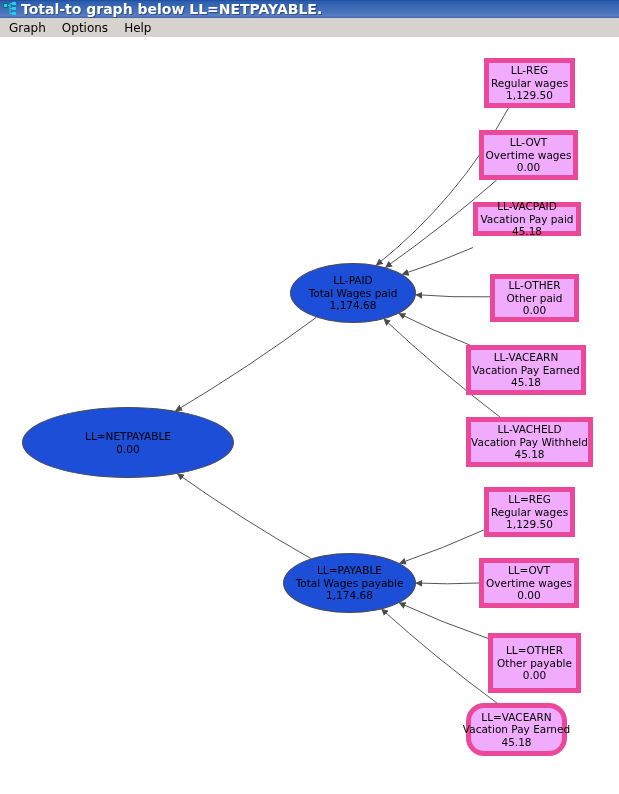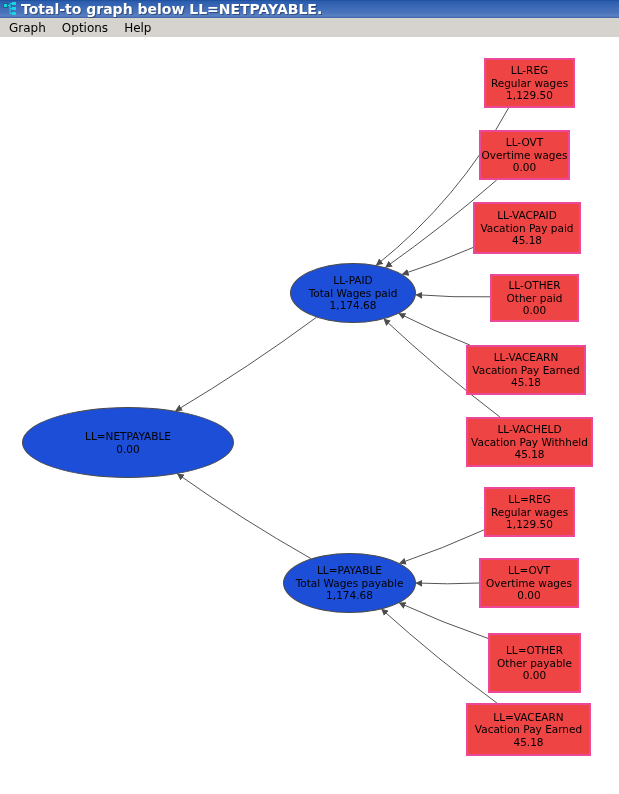--- a/index.html
+++ b/index.html
@@ -93,22 +93,22 @@
     flex-direction: column;
     align-items: center;
     justify-content: center;
     text-align: center;
     line-height: 1.18;
     color: #000000;
     font-size: 10.5px;
     font-family: "DejaVu Sans", "Liberation Sans", sans-serif;
   }
   .node-box {
-    background: #ef4444;
-    border: 2px solid #ec4899;
+    background: #f0abfc;
+    border: 5px solid #ec4899;
   }
   .node-ellipse {
     background: #1d4ed8;
     border: 1px solid #4a4a4a;
     border-radius: 50%;
   }
   .node .n-line {
     white-space: nowrap;
     display: block;
   }
@@ -170,26 +170,26 @@
         <div class="node node-ellipse" style="left: 283px; top: 514px; width: 133px; height: 60px;">
           <span class="n-line">LL=PAYABLE</span>
           <span class="n-line">Total Wages payable</span>
           <span class="n-line">1,174.68</span>
         </div>
         <div class="node node-box" style="left: 484px; top: 19px; width: 91px; height: 50px;">
           <span class="n-line">LL-REG</span>
           <span class="n-line">Regular wages</span>
           <span class="n-line">1,129.50</span>
         </div>
-        <div class="node node-box" style="left: 479px; top: 91px; width: 91px; height: 50px;">
+        <div class="node node-box" style="left: 479px; top: 91px; width: 99px; height: 50px;">
           <span class="n-line">LL-OVT</span>
           <span class="n-line">Overtime wages</span>
           <span class="n-line">0.00</span>
         </div>
-        <div class="node node-box" style="left: 473px; top: 163px; width: 108px; height: 52px;">
+        <div class="node node-box" style="left: 473px; top: 163px; width: 108px; height: 34px;">
           <span class="n-line">LL-VACPAID</span>
           <span class="n-line">Vacation Pay paid</span>
           <span class="n-line">45.18</span>
         </div>
         <div class="node node-box" style="left: 490px; top: 235px; width: 89px; height: 48px;">
           <span class="n-line">LL-OTHER</span>
           <span class="n-line">Other paid</span>
           <span class="n-line">0.00</span>
         </div>
         <div class="node node-box" style="left: 466px; top: 306px; width: 120px; height: 50px;">
@@ -210,21 +210,21 @@
         <div class="node node-box" style="left: 479px; top: 519px; width: 100px; height: 50px;">
           <span class="n-line">LL=OVT</span>
           <span class="n-line">Overtime wages</span>
           <span class="n-line">0.00</span>
         </div>
         <div class="node node-box" style="left: 488px; top: 594px; width: 93px; height: 60px;">
           <span class="n-line">LL=OTHER</span>
           <span class="n-line">Other payable</span>
           <span class="n-line">0.00</span>
         </div>
-        <div class="node node-box" style="left: 466px; top: 664px; width: 125px; height: 53px;">
+        <div class="node node-box" style="left: 466px; top: 664px; width: 101px; height: 53px; border-radius: 18px;">
           <span class="n-line">LL=VACEARN</span>
           <span class="n-line">Vacation Pay Earned</span>
           <span class="n-line">45.18</span>
         </div>
       </div>
   </div>
 
 </div>
 
 </body></html>

